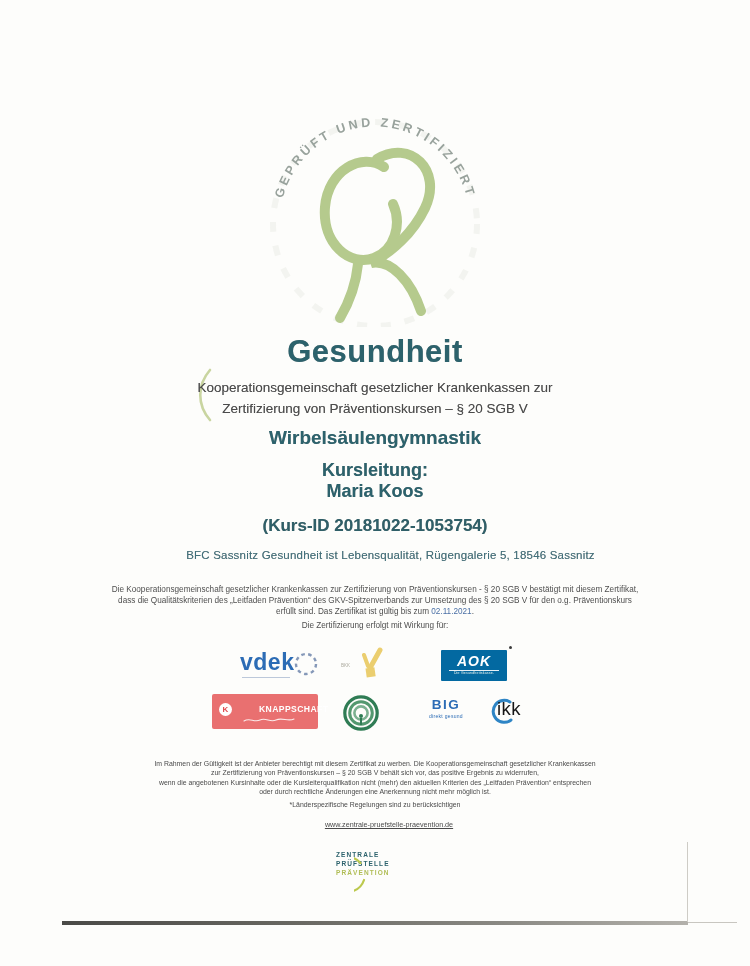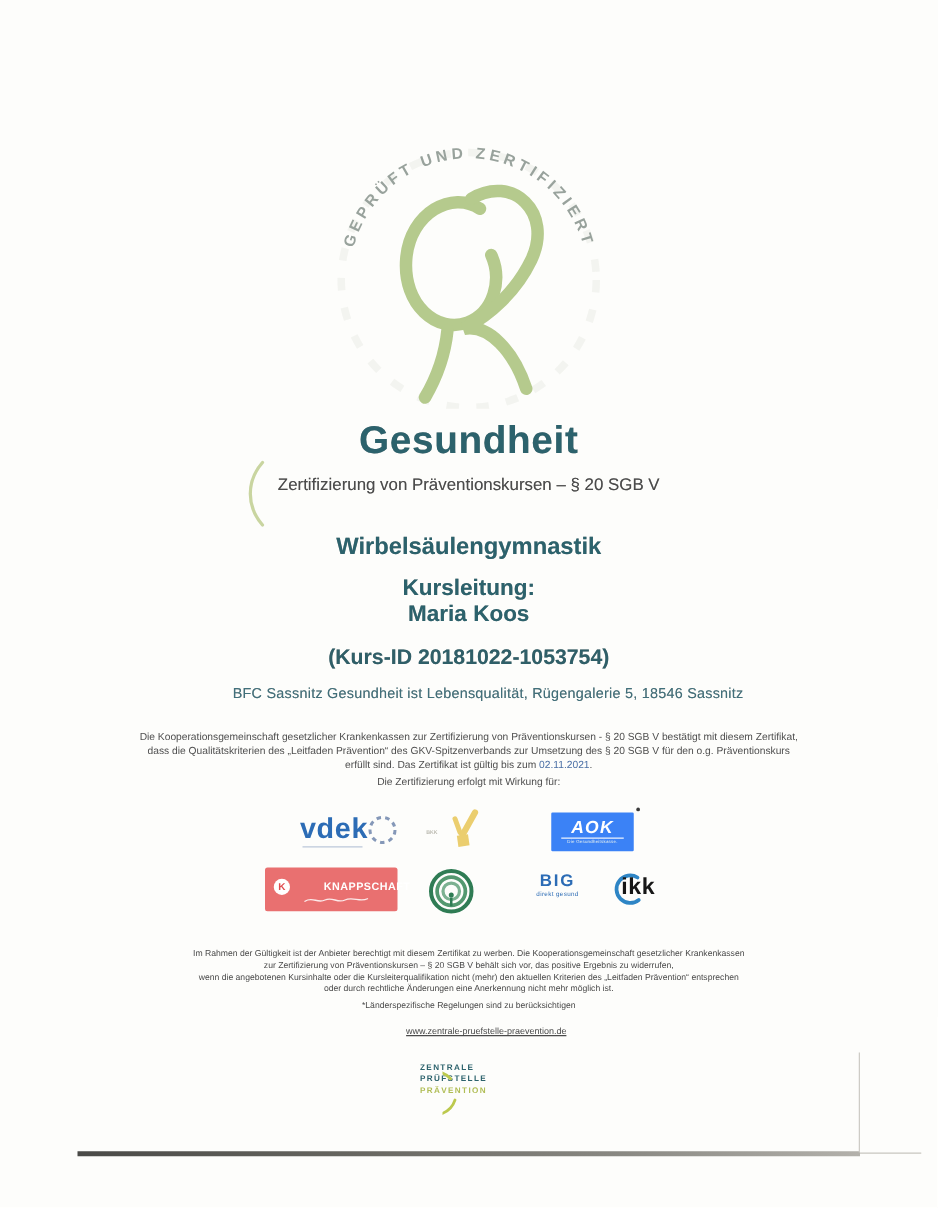--- a/index.html
+++ b/index.html
@@ -23,32 +23,32 @@
   .date{color:#4a6fa5;}
   .disclaimer{top:759px;font-size:6.9px;line-height:9.4px;color:#4a4a4a;}
   .footnote{top:801px;font-size:6.9px;color:#4a4a4a;}
   .website{top:820px;font-size:7.2px;color:#4a4a4a;text-decoration:underline;margin-left:28px;}
   .zpp-line{font-size:6.5px;font-weight:bold;letter-spacing:1.1px;}
   .zpp-teal{color:#2c626c;}
   .zpp-green{color:#b0bd55;}
   
   .vdek-word{left:240px;top:649px;font-size:23px;font-weight:bold;color:#2c6cb5;letter-spacing:.5px;}
   .vdek-underline{left:242px;top:677px;width:48px;height:1px;background:#bcc8da;}
-  .aok-box{left:441px;top:650px;width:66px;height:31px;background:#3b82f6;border-radius:1px;text-align:center;}
+  .aok-box{left:441px;top:650px;width:66px;height:31px;background:#0369a1;border-radius:1px;text-align:center;}
   .aok-word{display:block;margin-top:3px;font-size:14px;font-weight:bold;font-style:italic;color:#fff;letter-spacing:1px;}
   .aok-line{display:block;margin:1px auto 0;width:50px;height:1px;background:rgba(255,255,255,.9);}
   .aok-sub{display:block;font-size:3.5px;color:#e8f2ee;letter-spacing:.2px;}
   .aok-reg{left:509px;top:646px;width:3px;height:3px;border-radius:50%;background:#3a3a3a;}
   .knapp-box{left:212px;top:694px;width:106px;height:35px;background:#e97070;border-radius:2px;}
   .knapp-emblem{position:absolute;left:7px;top:9px;width:13px;height:13px;border-radius:50%;background:#fff;color:#e04b4f;font-size:8px;font-weight:bold;text-align:center;line-height:13px;}
   .knapp-word{position:absolute;left:24px;top:10px;font-size:8.6px;font-weight:bold;color:#fff;letter-spacing:.4px;padding-left:23px;}
   .big-block{left:420px;top:697px;width:52px;text-align:center;}
   .big-word{font-size:13.5px;font-weight:bold;color:#2c6cb5;letter-spacing:1.5px;}
   .big-sub{font-size:5px;color:#2c6cb5;letter-spacing:.3px;margin-top:1px;}
-  .ikk-word{left:497px;top:698px;font-size:18.5px;font-weight:bold;color:#161616;letter-spacing:.5px;}
+  .ikk-word{left:497px;top:698px;font-size:18.5px;font-weight:normal;color:#161616;letter-spacing:.5px;}
   .bkk-label{left:341px;top:663px;font-size:4.5px;color:#9a988a;opacity:.85;}
   .scan-bottom{left:62px;top:921px;width:626px;height:4px;
     background:linear-gradient(to right,#4a4a47,#676660 35%,#8a8983 70%,#b3b1ab);}
   .scan-bottom-thin{left:688px;top:922px;width:49px;height:1px;background:#c8c6c0;}
   .scan-right{left:687px;top:842px;width:1px;height:80px;background:#ceccc6;}
 </style>
 </head>
 <body>
 
 <div class="page">
@@ -67,20 +67,21 @@
       <path d="M 96,152 C 94,172 88,189 78,206"></path>
     </g>
   </svg>
 
   <div class="abs ctr title teal soft">Gesundheit</div>
 
   <svg class="abs" style="left:193px;top:367px" width="22" height="56" viewBox="0 0 22 56">
     <path d="M 17,3 C 4,18 4,38 17,53" fill="none" stroke="#c9d5a0" stroke-width="2.6" stroke-linecap="round"></path>
   </svg>
   <div class="abs ctr subtitle soft">
+    <div>Kooperationsgemeinschaft gesetzlicher Krankenkassen zur</div>
     <div>Zertifizierung von Präventionskursen – § 20 SGB V</div>
   </div>
 
   <div class="abs ctr leader teal soft">
     <div>Kursleitung:</div>
     <div>Maria Koos</div>
   </div>
 
   <div class="abs ctr course-title teal soft">Wirbelsäulengymnastik</div>
 

